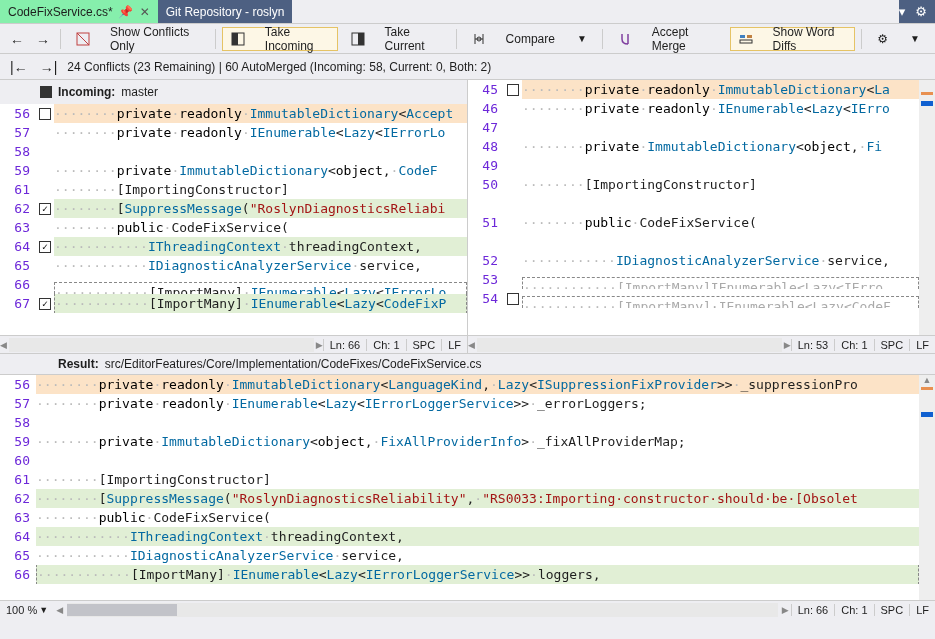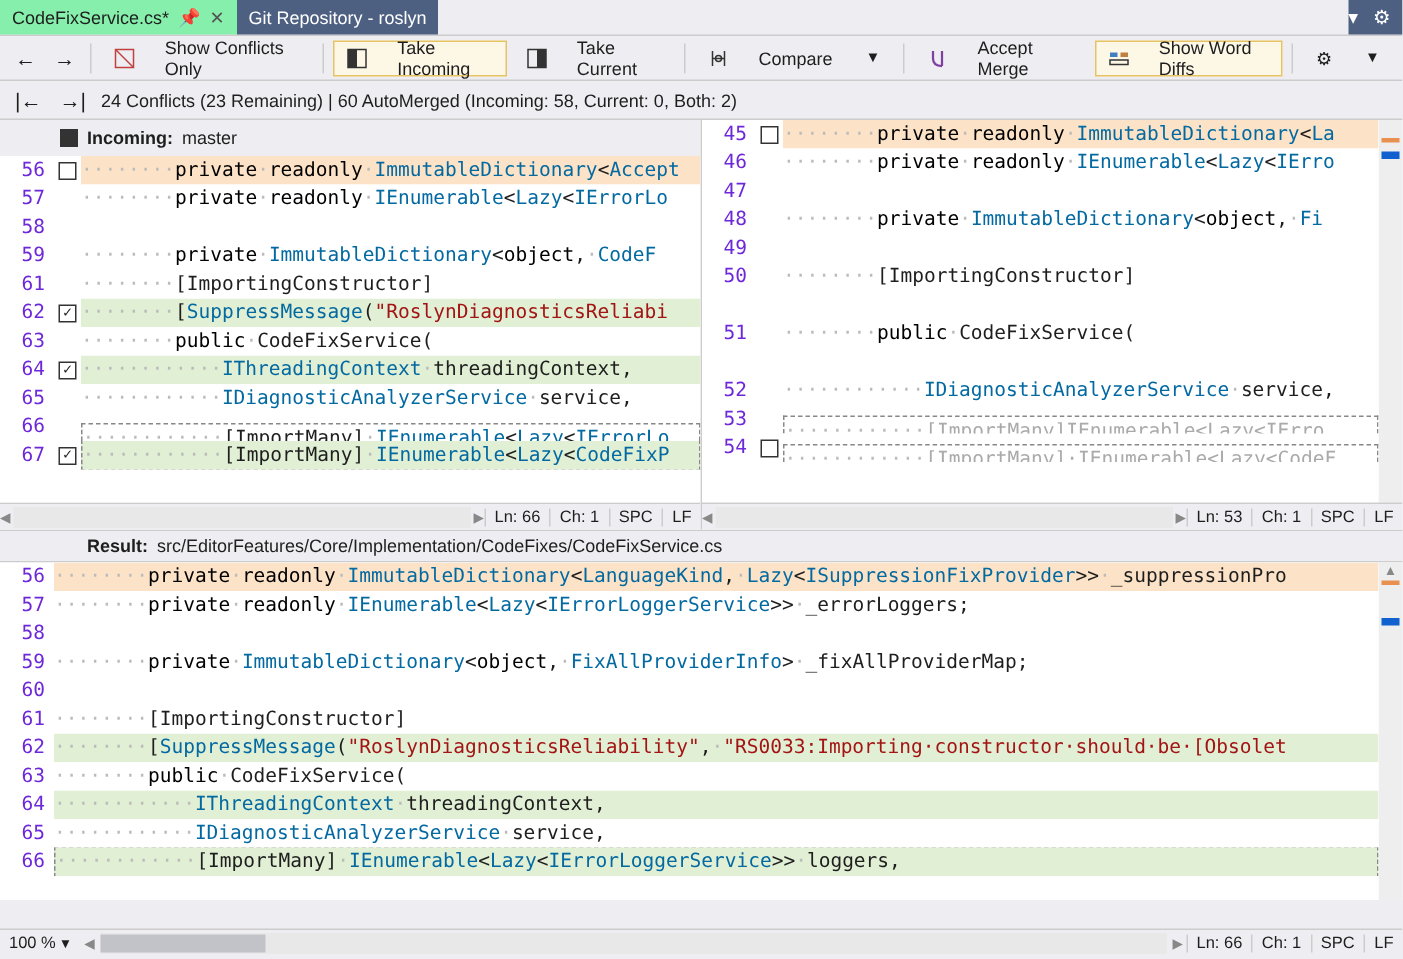--- a/index.html
+++ b/index.html
@@ -55,21 +55,21 @@
 .pane-status .track { flex:1; height:14px; background:#e8e8e8; margin: 0 2px; }
 .pane-status .stat { padding: 0 6px; border-left: 1px solid #ccc; }
 
 .result-header { display: flex; align-items: center; height: 22px; padding: 2px 6px 2px 58px; gap: 6px; background: #eeeef2; border-top: 1px solid #ccc; border-bottom: 1px solid #ccc; }
 .result-header b { font-weight: 600; }
 .pane-result { height: 225px; display: flex; flex-direction: column; background: #fff; }
 
 .vscroll { width: 16px; background: #eee; display: flex; flex-direction: column; align-items: center; }
 .ov-mark { width: 12px; height: 3px; margin-top: 12px; }
 
-.bottom-bar { display: flex; align-items: center; height: 18px; background: #eeeef2; border-top: 1px solid #ccc; font-size: 11px; margin-top: 19px; }
+.bottom-bar { display: flex; align-items: center; height: 18px; background: #eeeef2; border-top: 1px solid #ccc; font-size: 11px; }
 .zoom { padding: 0 6px; display:flex; align-items:center; gap:2px; }
 .bottom-bar .track { flex:1; height:14px; background:#e8e8e8; margin: 0 2px; position:relative; }
 .bottom-bar .thumb-h { position:absolute; left:0; top:1px; height:12px; width:110px; background:#c2c3c9; }
 .bottom-bar .stat { padding: 0 6px; border-left: 1px solid #ccc; }
 .bottom-bar .tri { font-size:9px; color:#888; padding: 0 2px; }
 
 svg { display: block; }
 
 .split-wrap { display:flex; }
 .split-wrap .pane-result-code { flex:1; }

